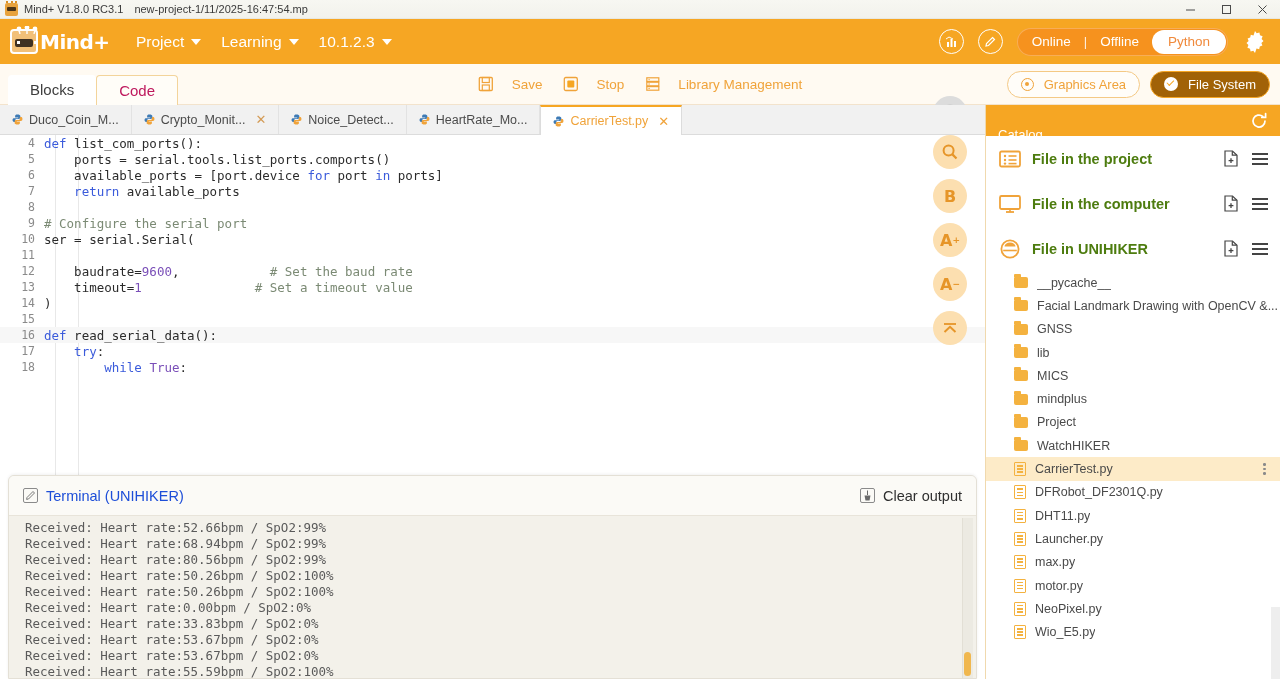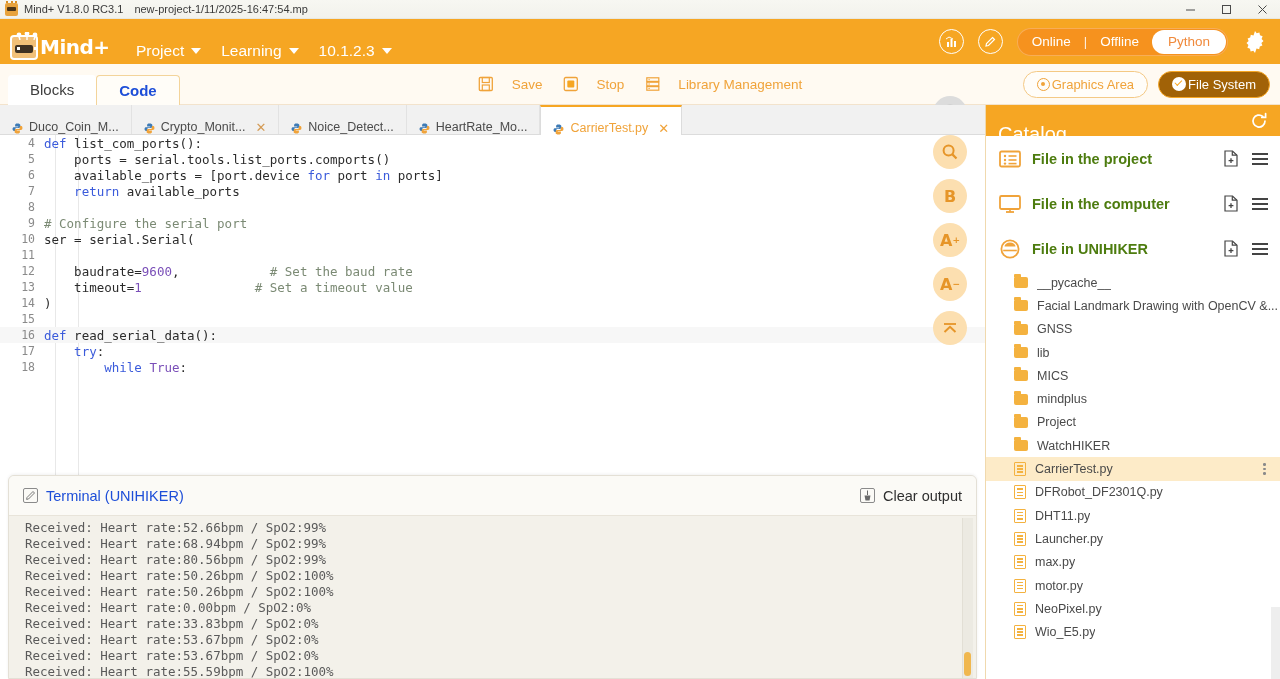--- a/index.html
+++ b/index.html
@@ -48,21 +48,21 @@
     width: 36px; height: 19px; display: flex;
     align-items: center; justify-content: center;
     font-size: 11px; color: #4a4a4a;
   }
   .tb-btn svg { display: block; }
 
   
   .header {
     height: 45px; width: 100%;
     background: #f6a623;
-    display: flex; align-items: flex-end;
+    display: flex; align-items: center;
     position: relative;
   }
   .logo {
     margin-left: 10px; width: 98px; height: 34px;
     position: relative; flex: none;
     display: flex; align-items: center;
   }
   .logo-robot {
     width: 28px; height: 25px; background: #f2c078;
     border: 2px solid #fff; border-radius: 4px;
@@ -140,37 +140,37 @@
     border-bottom: 1px solid #f3e3cc;
   }
   .mode-tabs { display: flex; align-items: flex-end; margin-left: 8px; height: 41px; }
   .mtab {
     font-size: 15px; padding: 0 22px; height: 30px;
     display: flex; align-items: center; cursor: pointer;
     color: #3d3d3d; background: #ffffff;
     border-radius: 4px 4px 0 0;
   }
   .mtab.active {
-    color: #1d4ed8; background: #fffdf8;
-    border: 1px solid #f3d49b; border-bottom: none; font-weight: bold;
+    color: #be185d; background: #fffdf8;
+    border: 1px solid #f3d49b; border-bottom: none;
   }
   .tools {
     position: absolute; left: 50%; transform: translateX(-50%);
     display: flex; align-items: center; gap: 0;
   }
   .tool {
     display: flex; align-items: center; gap: 18px;
     color: #f0a33a; font-size: 13.5px;
     padding: 4px 10px; cursor: pointer; white-space: nowrap;
   }
   .tbar-right {
     position: absolute; right: 10px; display: flex; align-items: center; gap: 10px;
   }
   .pill {
-    display: flex; align-items: center; gap: 2px;
+    display: flex; align-items: center; gap: 10px;
     font-size: 13px; padding: 5px 13px;
     border-radius: 14px; cursor: pointer; white-space: nowrap;
   }
   .pill.outline { color: #f0a33a; border: 1px solid #f4c985; background: #fffdf9; }
   .pill.filled { color: #fff; background: #a16207; border: 1px solid #f6a623; }
   .ico-dot {
     width: 13px; height: 13px; border-radius: 50%;
     border: 1.4px solid currentColor; position: relative; flex: none;
   }
   .ico-dot::after {
@@ -199,21 +199,21 @@
     background: #fff;
   }
 
   
   .etabs {
     height: 30px; display: flex; align-items: stretch;
     background: #f1f1f1; position: relative; z-index: 3;
     border-bottom: 1px solid #dcdcdc;
   }
   .etab {
-    display: flex; align-items: flex-end; gap: 6px;
+    display: flex; align-items: center; gap: 6px;
     font-size: 12.5px; color: #4b4b4b;
     padding: 0 12px; cursor: pointer; white-space: nowrap;
     border-right: 1px solid #e2e2e2;
     background: #f1f1f1; position: relative;
   }
   .etab.active {
     background: #ffffff; color: #f0a33a;
     border-top: 2px solid #f6a623;
     border-right: 1px solid #dcdcdc;
     border-left: 1px solid #dcdcdc;
@@ -325,21 +325,21 @@
   
   .catalog {
     width: 295px; height: 574px; background: #ffffff;
     position: relative; border-left: 1px solid #f0d9ae;
   }
   .cat-hdr {
     height: 31px; background: #f6a623;
     display: flex; align-items: center;
     padding: 0 12px; position: relative;
   }
-  .cat-hdr-title { color: #fff; font-size: 20px; margin-top: 28px; }
+  .cat-hdr-title { color: #fff; font-size: 13px; margin-top: 28px; }
   .refresh {
     position: absolute; right: 12px; width: 18px; height: 18px;
     cursor: pointer;
   }
   .cat-body { position: relative; height: 543px; overflow: hidden; }
   .cat-section {
     display: flex; align-items: center; height: 45px;
     padding: 0 12px 0 13px; position: relative;
   }
   .cat-sec-label {

